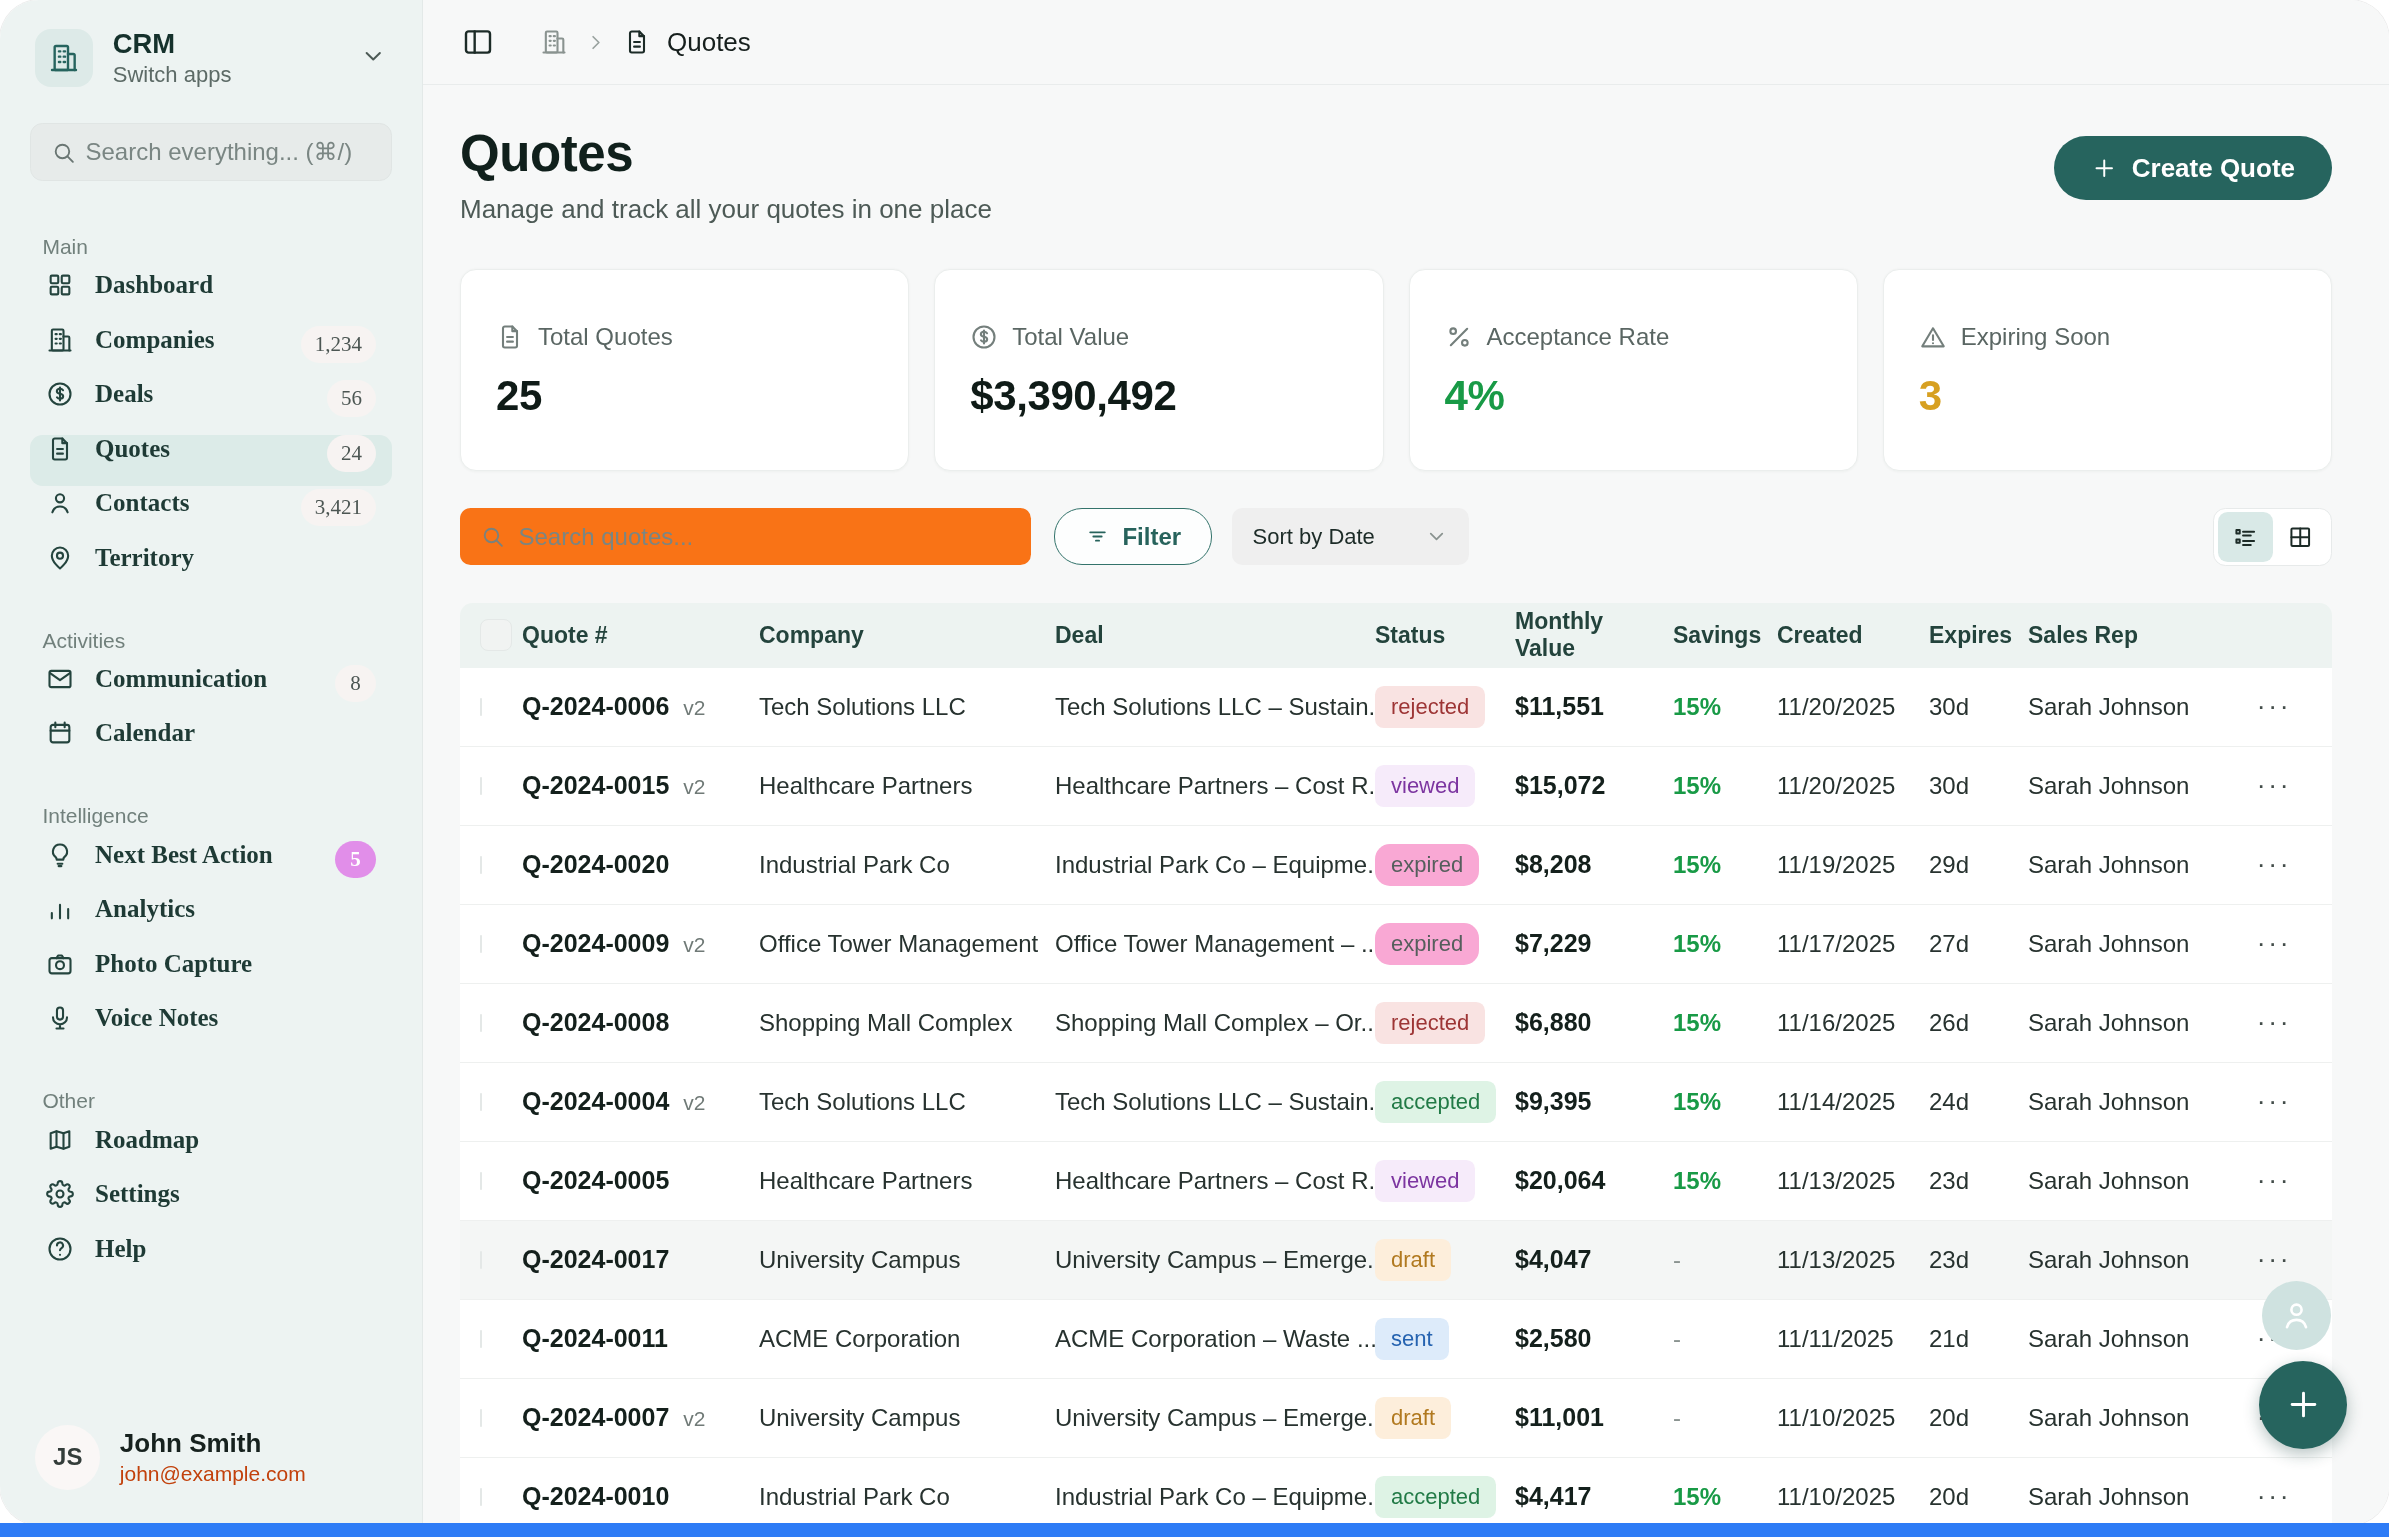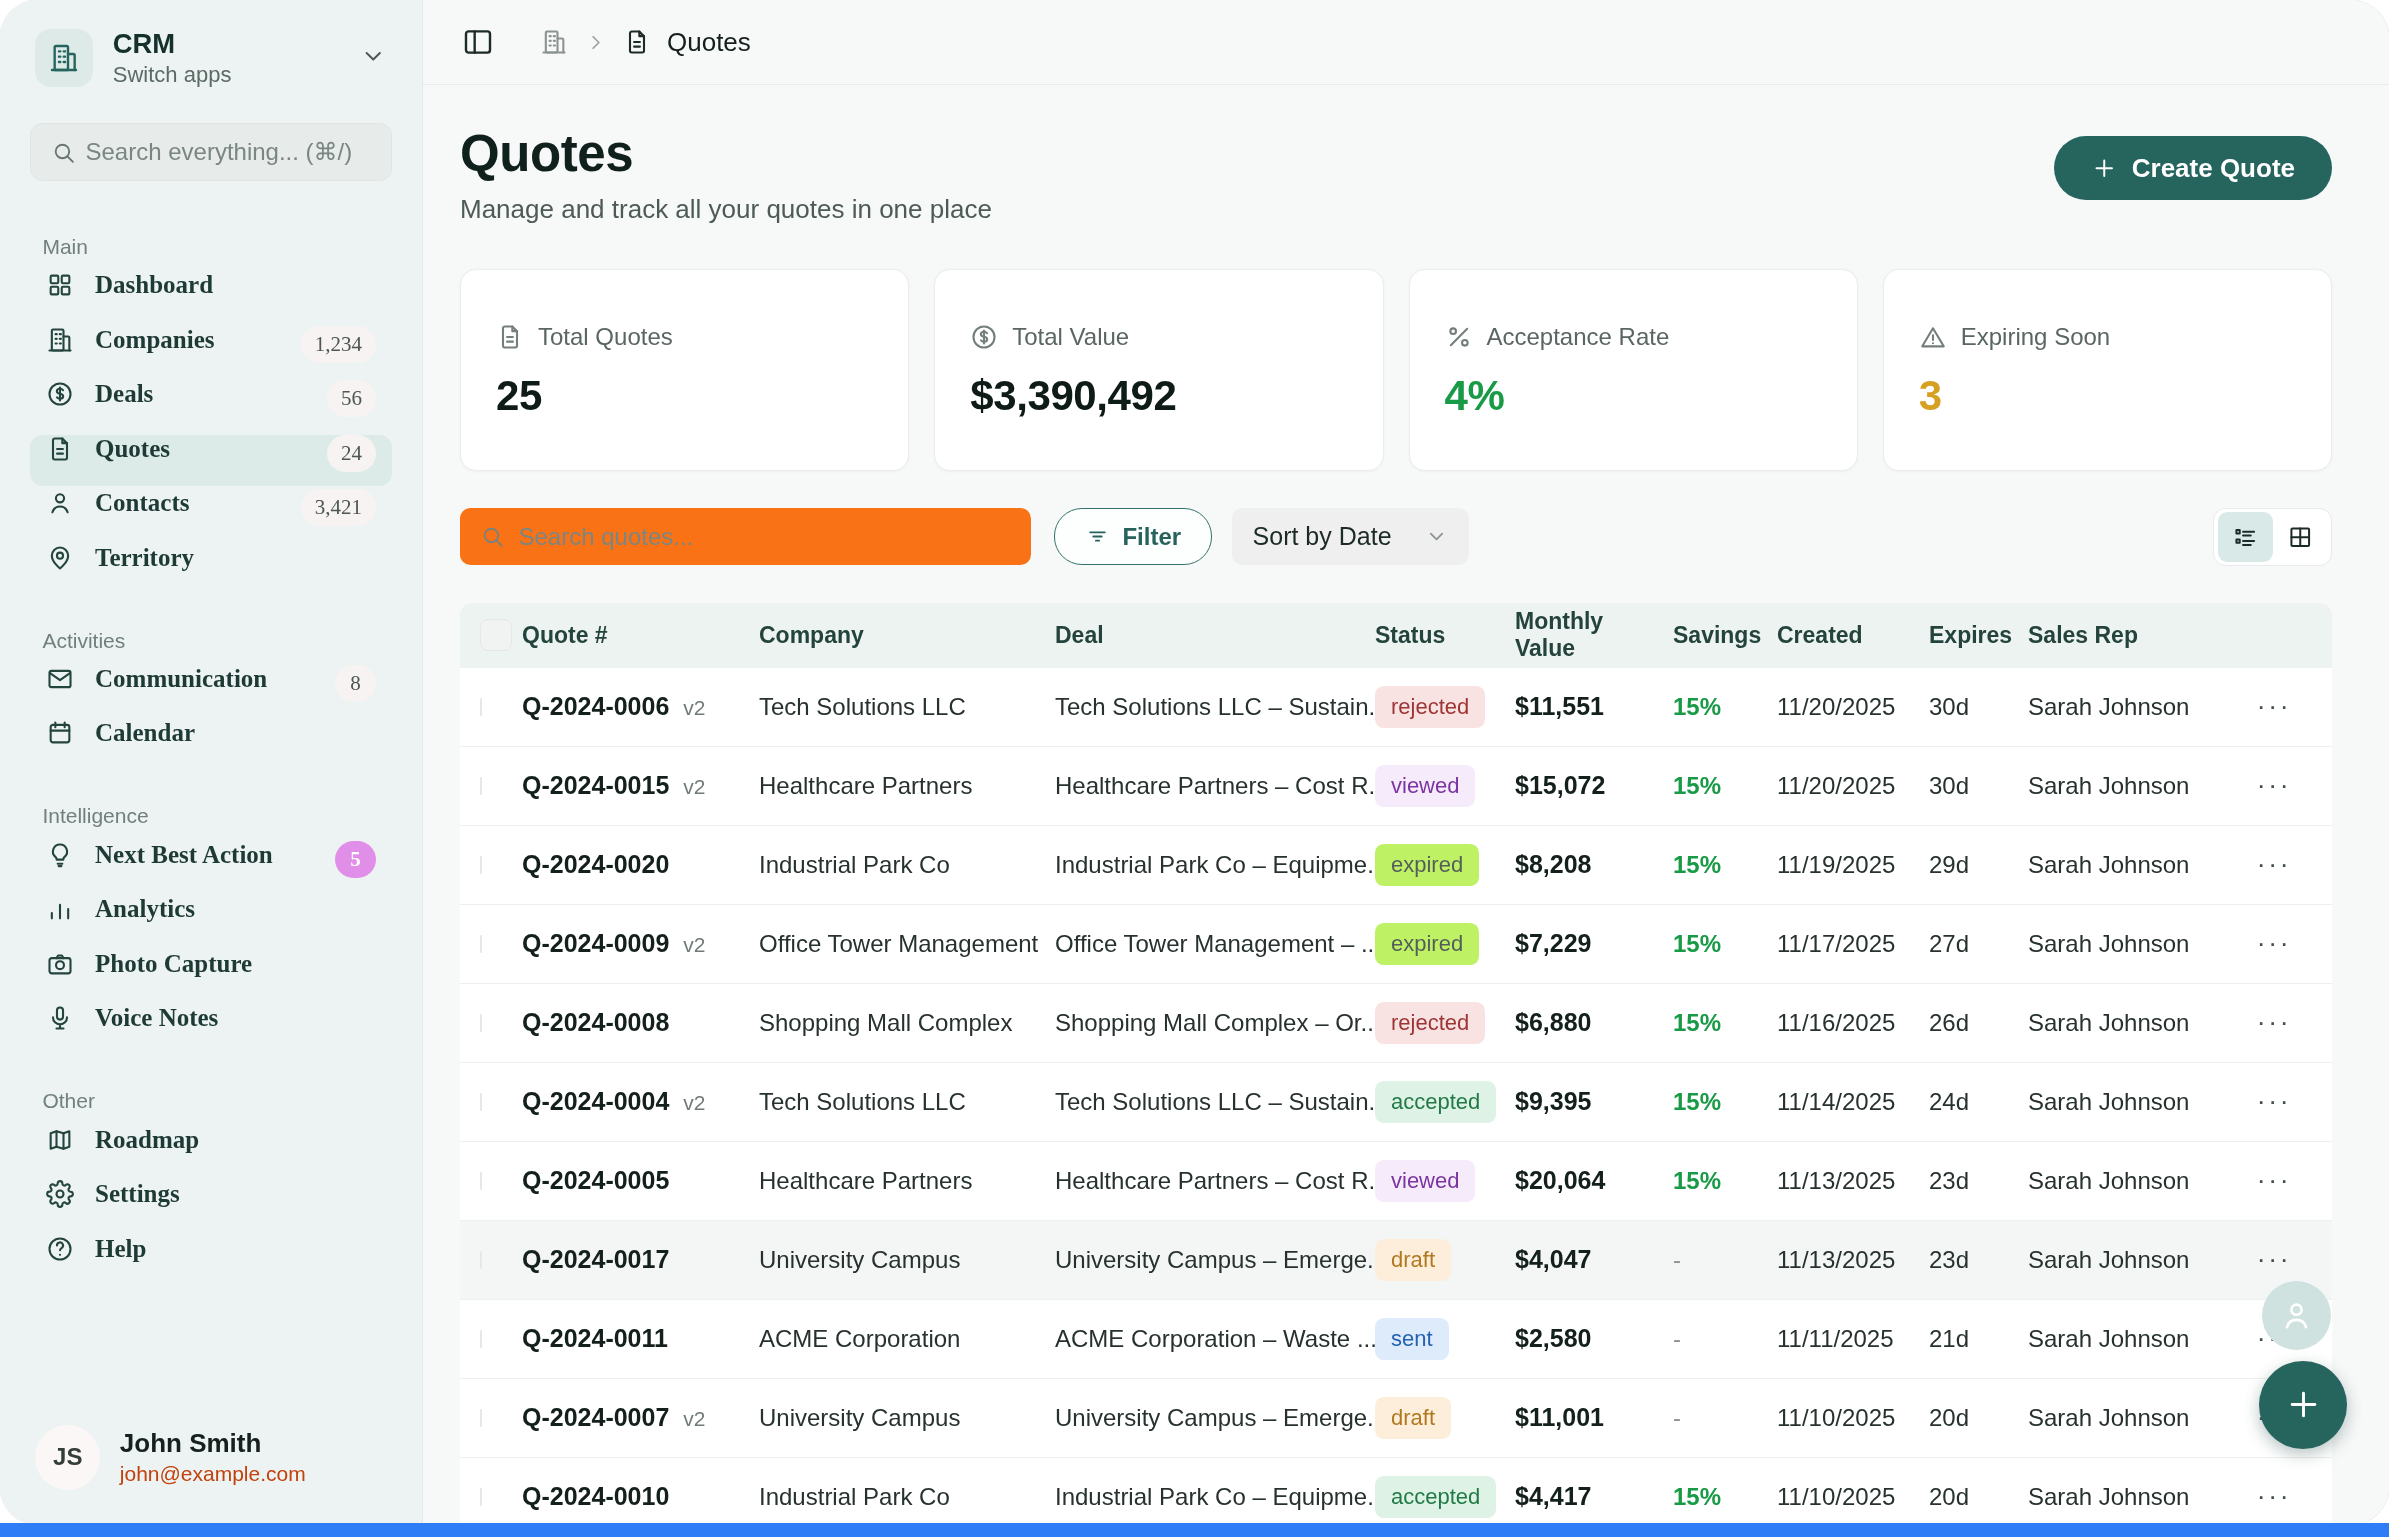--- a/index.html
+++ b/index.html
@@ -73,21 +73,21 @@
     width:571px; height:57px; padding:0 19.5px; color:#78827f;justify-content:flex-end; }
   .q-search svg { width:25px; height:25px; }
   .q-search input { border:none; outline:none; background:transparent; font-size:24px; width:100%;
     color:#3a4744; font-family:inherit; }
   .q-search input::placeholder { color:#7a8683; }
   .filter-btn { margin-left:23px; height:57px; border-radius:28px; border:1.8px solid #33736b;
     background:#fdfefe; color:#27635c; font-size:24px; font-weight:600; display:flex; align-items:center;
     gap:12.4px; padding:0 30px; cursor:pointer; font-family:inherit; }
   .filter-btn svg { width:25px; height:25px; }
   .sort-select { margin-left:19.5px; height:57px; width:237px; background:#efefef; border-radius:10.6px;
-    display:flex; align-items:center; font-size:25px; color:#1c2b27; padding:0 21px; cursor:pointer; }
+    display:flex; align-items:center; font-size:22px; color:#1c2b27; padding:0 21px; cursor:pointer; }
   .sort-select .chev { margin-left:auto; color:#8a9390; display:flex; }
   .sort-select .chev svg { width:23px; height:23px; }
   .view-toggle { margin-left:auto; background:#ffffff; border:0.9px solid #e7eaea; border-radius:12.4px;
     height:58px; display:flex; padding:3.5px; }
   .vt-btn { width:55px; height:50px; border-radius:9.7px; display:flex; align-items:center;
     justify-content:center; color:#1c2b27; cursor:pointer; }
   .vt-btn svg { width:26.5px; height:26.5px; }
   .vt-btn.active { background:#d9e9e7; }
 
   
@@ -101,21 +101,21 @@
   .t-row.hl { background:#f4f6f5; }
   .cb { width:32px; height:32px; border-radius:8px; background:#f1f3f2; border:0.9px solid #e4e8e7;
     margin-left:19.5px; cursor:pointer; }
   .quote-cell { display:flex; align-items:baseline; gap:14px; }
   .quote-no { font-size:25px; font-weight:700; color:#14201c; }
   .quote-v { font-size:21px; color:#707a77; }
   .cell { font-size:24px; color:#27322f; white-space:nowrap; overflow:hidden; padding-right:12.4px; }
   .badge { display:inline-block; font-size:22px; font-weight:500; border-radius:8.8px; padding:8px 16px; }
   .badge.rejected { background:#f9e3e2; color:#9d3535; }
   .badge.viewed   { background:#f6ebfa; color:#7c35a0; }
-  .badge.expired  { background:#bef264; color:#555e5c; }
+  .badge.expired  { background:#f9a8d4; color:#555e5c;border-radius:15px; }
   .badge.accepted { background:#def3e5; color:#217a46; }
   .badge.draft    { background:#fdeedb; color:#b1791f; }
   .badge.sent     { background:#ddebfa; color:#2563b0; }
   .money { font-size:25px; font-weight:700; color:#14201c; }
   .savings { font-size:24px; font-weight:700; color:#189a46; }
   .savings.none { color:#8a9390; font-weight:400; }
   .dots { color:#434d4a; font-size:26.5px; letter-spacing:2.7px; cursor:pointer; text-align:center; }
 
   
   .fab-user { position:absolute; right:58px; bottom:175px; width:69px; height:69px; border-radius:50%;

